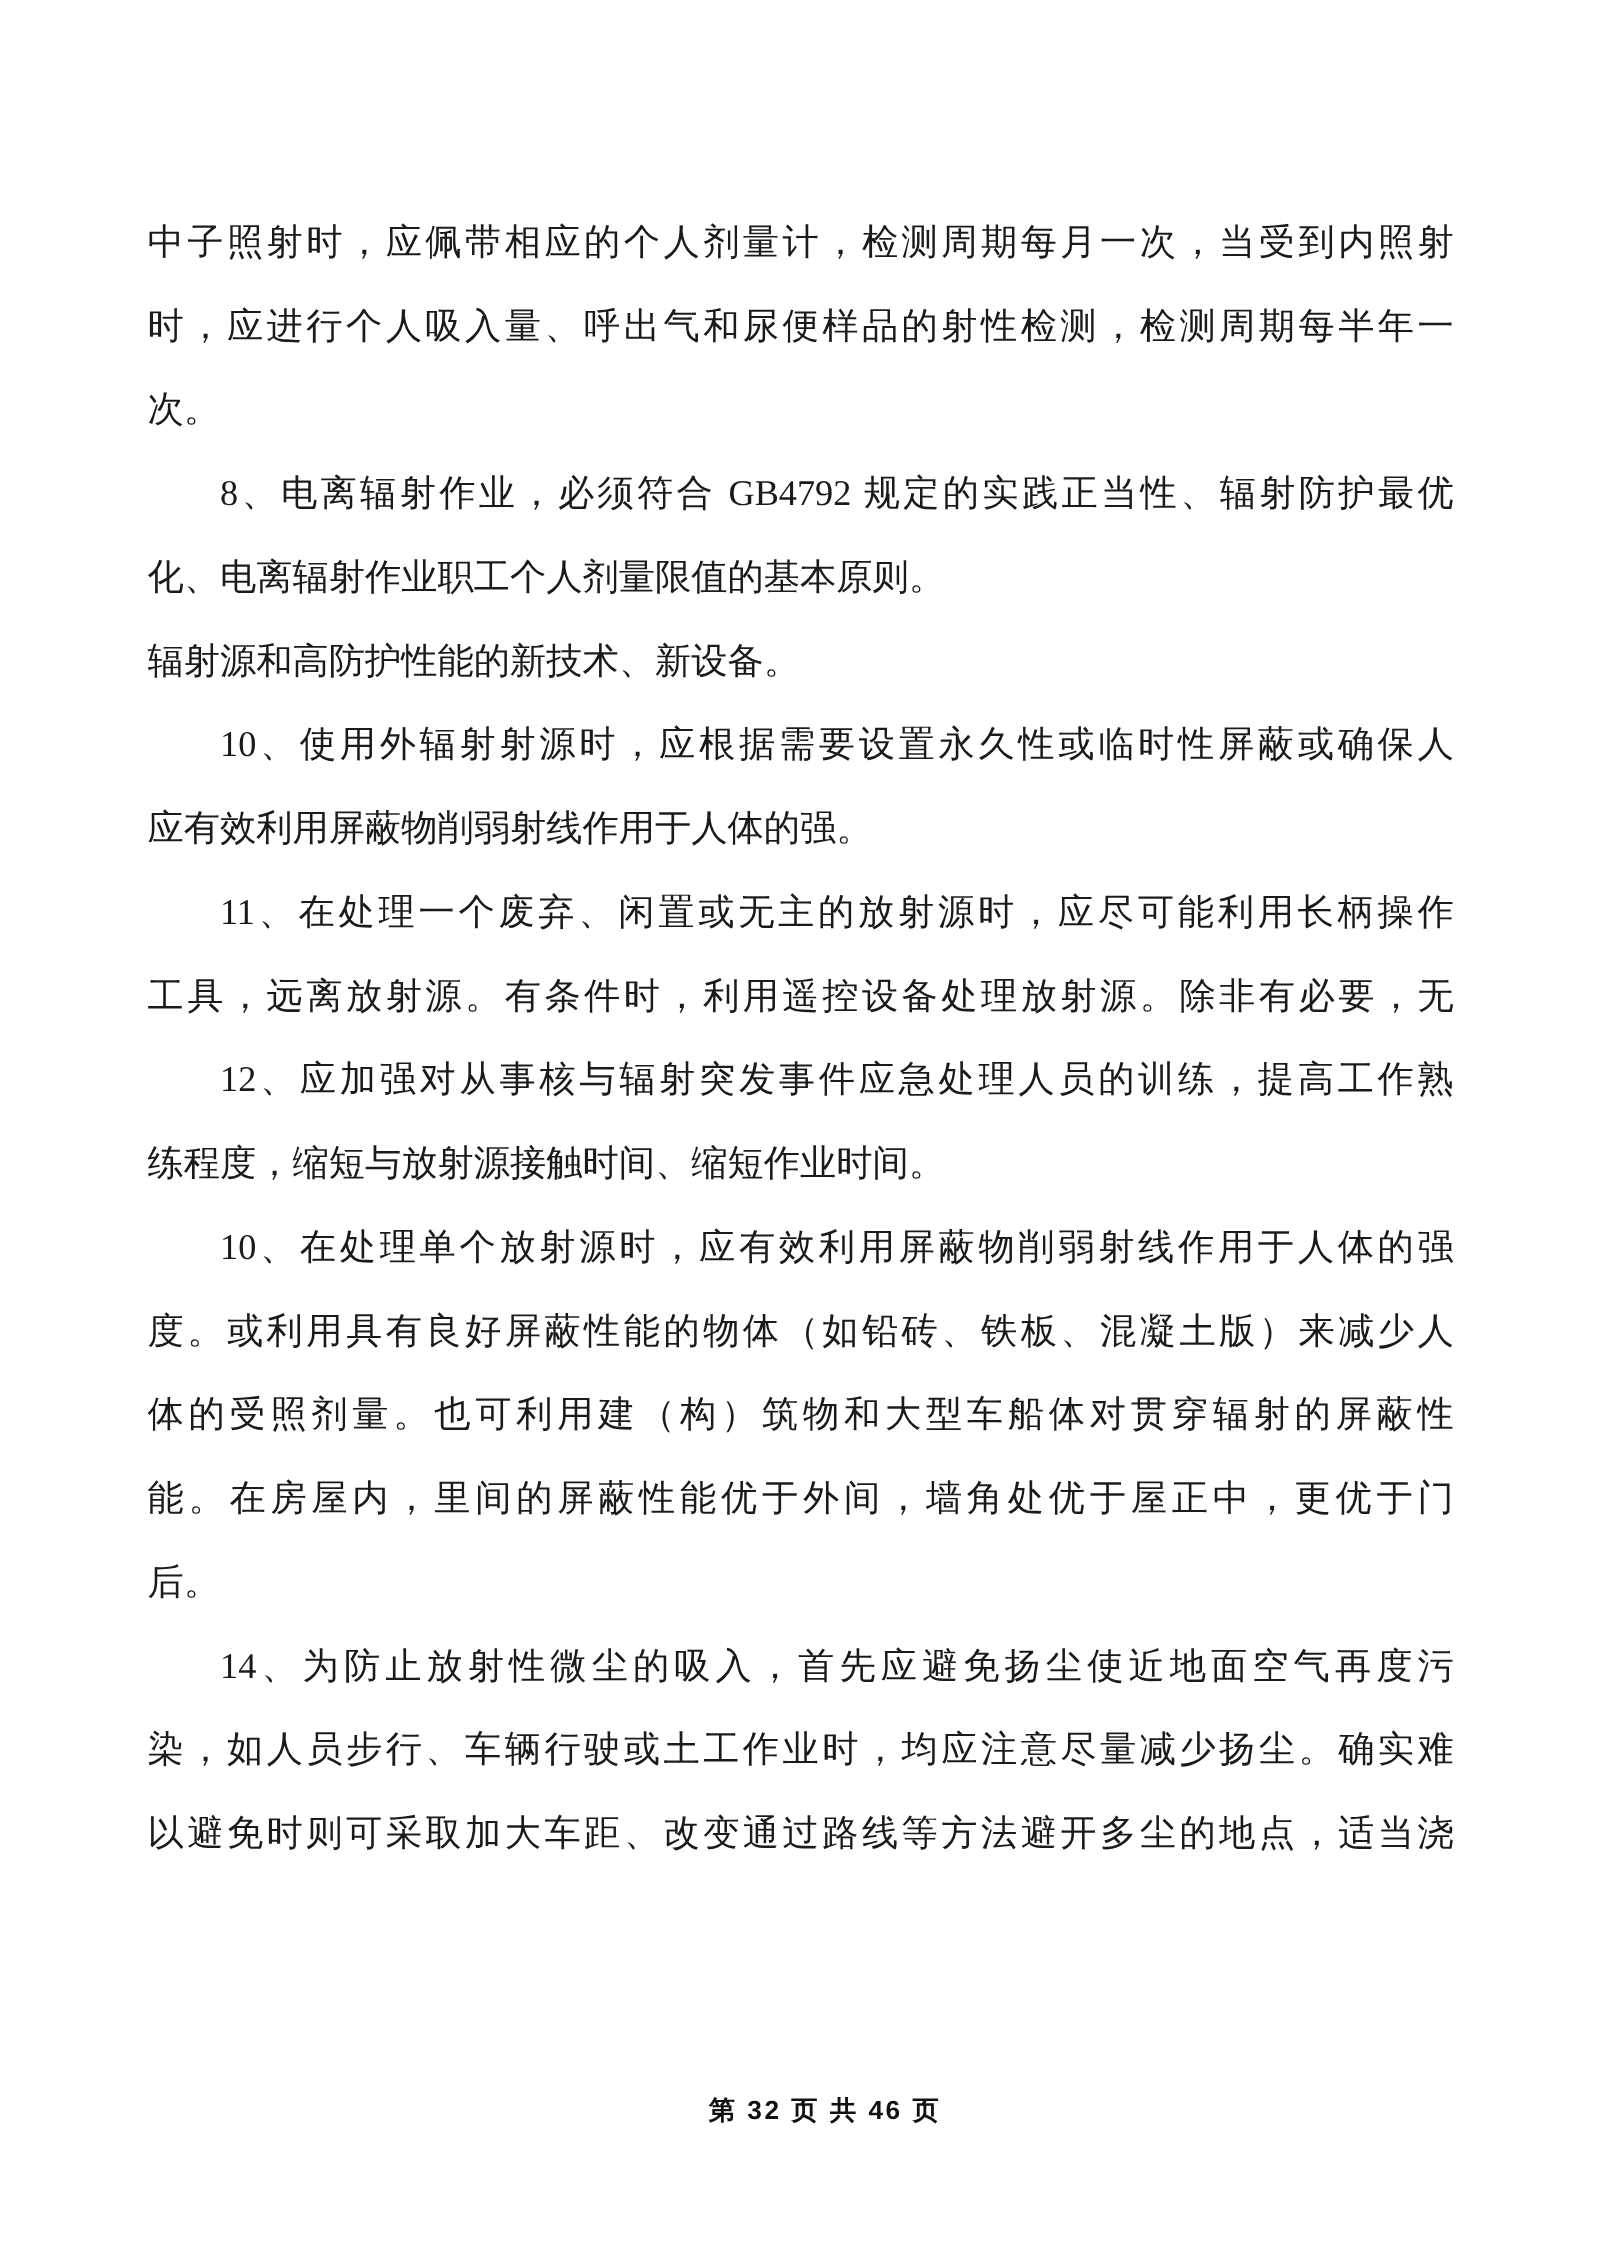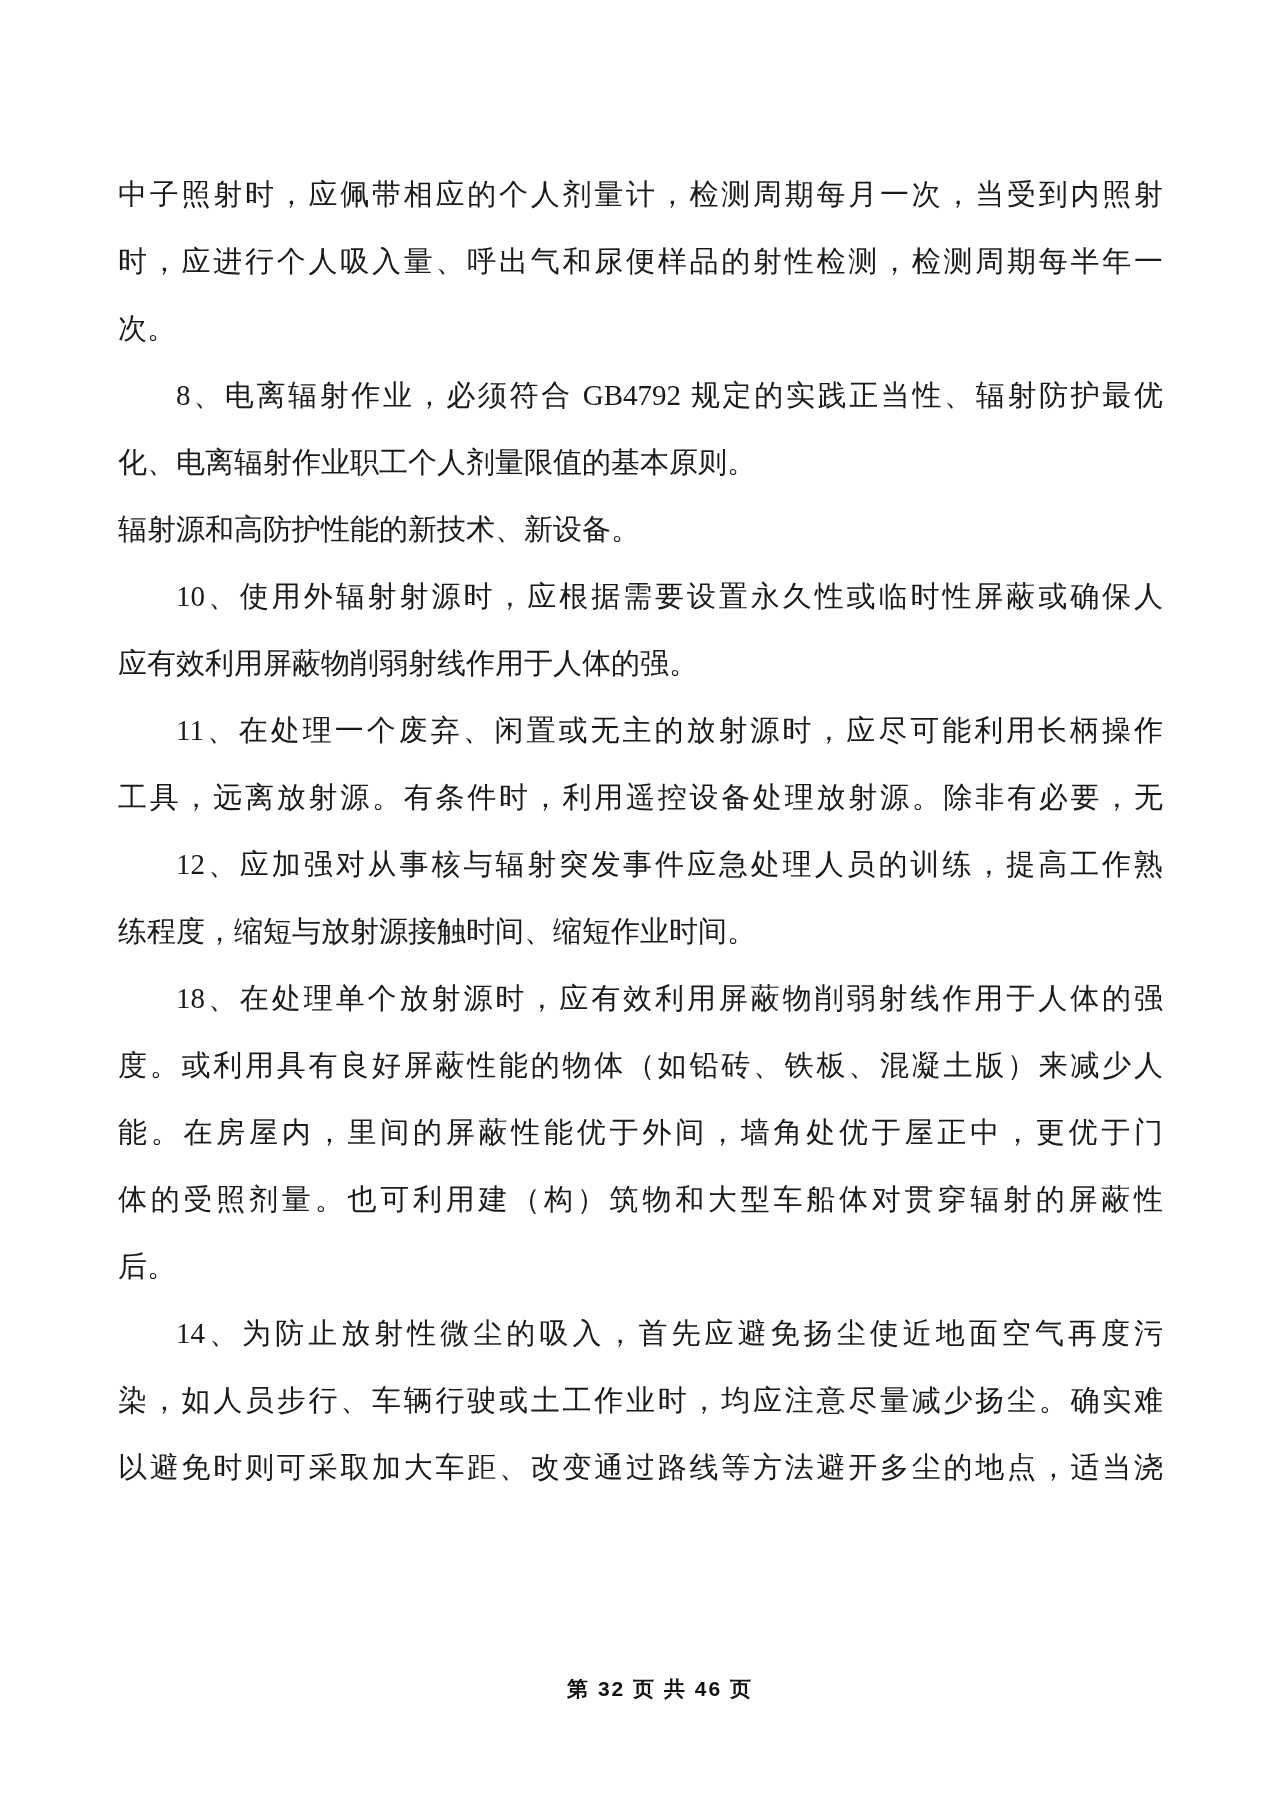--- a/index.html
+++ b/index.html
@@ -73,24 +73,24 @@
     <div class="line para-end">次。</div>
     <div class="line indent">8、电离辐射作业，必须符合 GB4792 规定的实践正当性、辐射防护最优</div>
     <div class="line para-end">化、电离辐射作业职工个人剂量限值的基本原则。</div>
     <div class="line para-end">辐射源和高防护性能的新技术、新设备。</div>
     <div class="line indent">10、使用外辐射射源时，应根据需要设置永久性或临时性屏蔽或确保人</div>
     <div class="line para-end">应有效利用屏蔽物削弱射线作用于人体的强。</div>
     <div class="line indent">11、在处理一个废弃、闲置或无主的放射源时，应尽可能利用长柄操作</div>
     <div class="line">工具，远离放射源。有条件时，利用遥控设备处理放射源。除非有必要，无</div>
     <div class="line indent">12、应加强对从事核与辐射突发事件应急处理人员的训练，提高工作熟</div>
     <div class="line para-end">练程度，缩短与放射源接触时间、缩短作业时间。</div>
-    <div class="line indent">18、在处理单个放射源时，应有效利用屏蔽物削弱射线作用于人体的强</div>
+    <div class="line indent">10、在处理单个放射源时，应有效利用屏蔽物削弱射线作用于人体的强</div>
     <div class="line">度。或利用具有良好屏蔽性能的物体（如铅砖、铁板、混凝土版）来减少人</div>
+    <div class="line">体的受照剂量。也可利用建（构）筑物和大型车船体对贯穿辐射的屏蔽性</div>
     <div class="line">能。在房屋内，里间的屏蔽性能优于外间，墙角处优于屋正中，更优于门</div>
-    <div class="line">体的受照剂量。也可利用建（构）筑物和大型车船体对贯穿辐射的屏蔽性</div>
     <div class="line para-end">后。</div>
     <div class="line indent">14、为防止放射性微尘的吸入，首先应避免扬尘使近地面空气再度污</div>
     <div class="line">染，如人员步行、车辆行驶或土工作业时，均应注意尽量减少扬尘。确实难</div>
     <div class="line">以避免时则可采取加大车距、改变通过路线等方法避开多尘的地点，适当浇</div>
   </div>
 
   <div class="footer">第 32 页 共 46 页</div>
 </div>
 
 </body></html>

